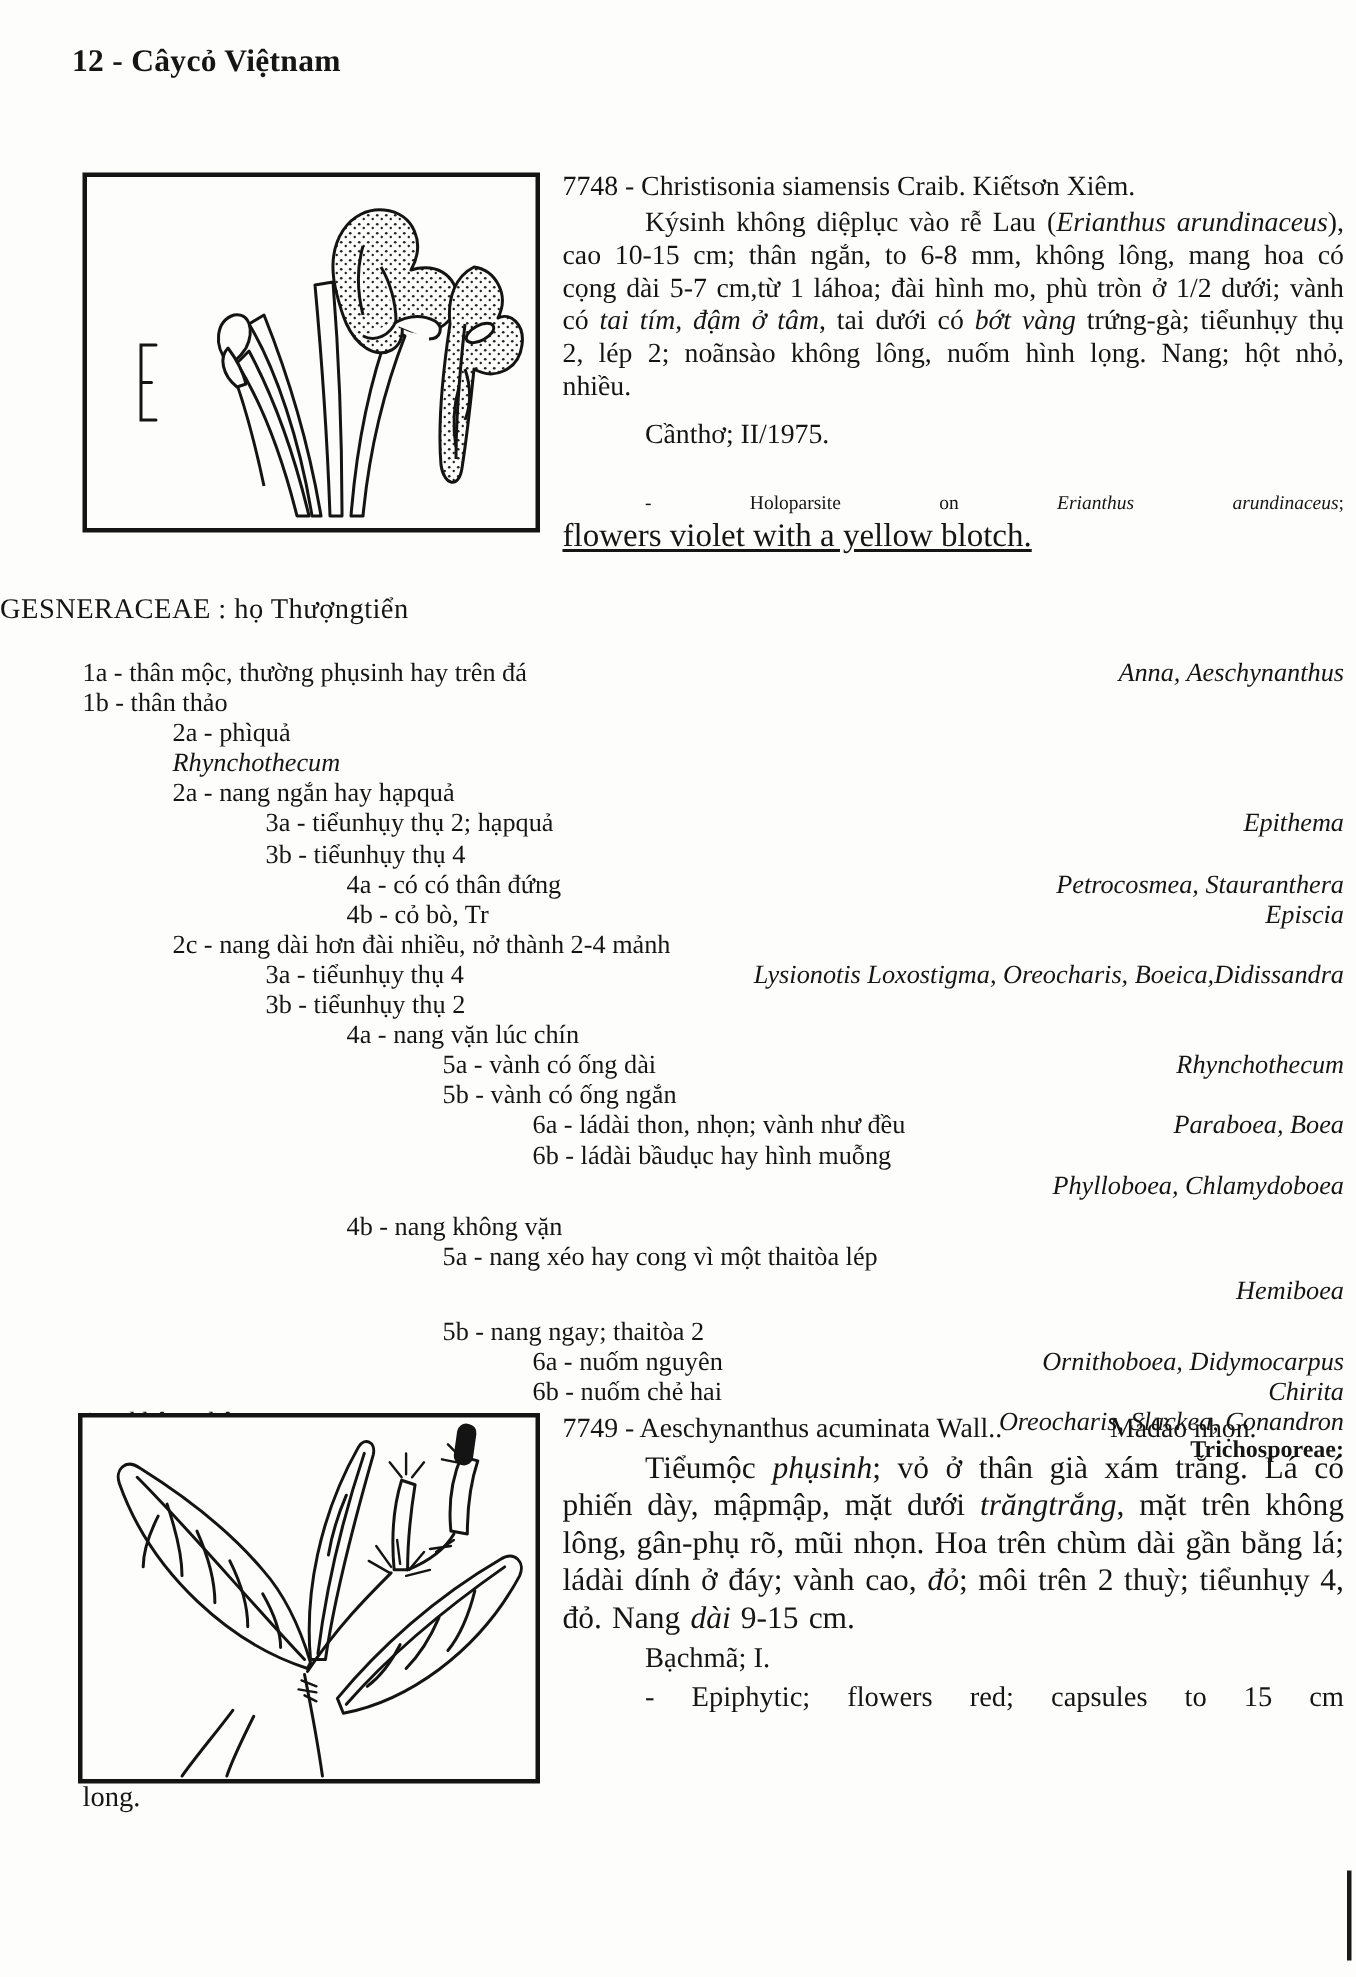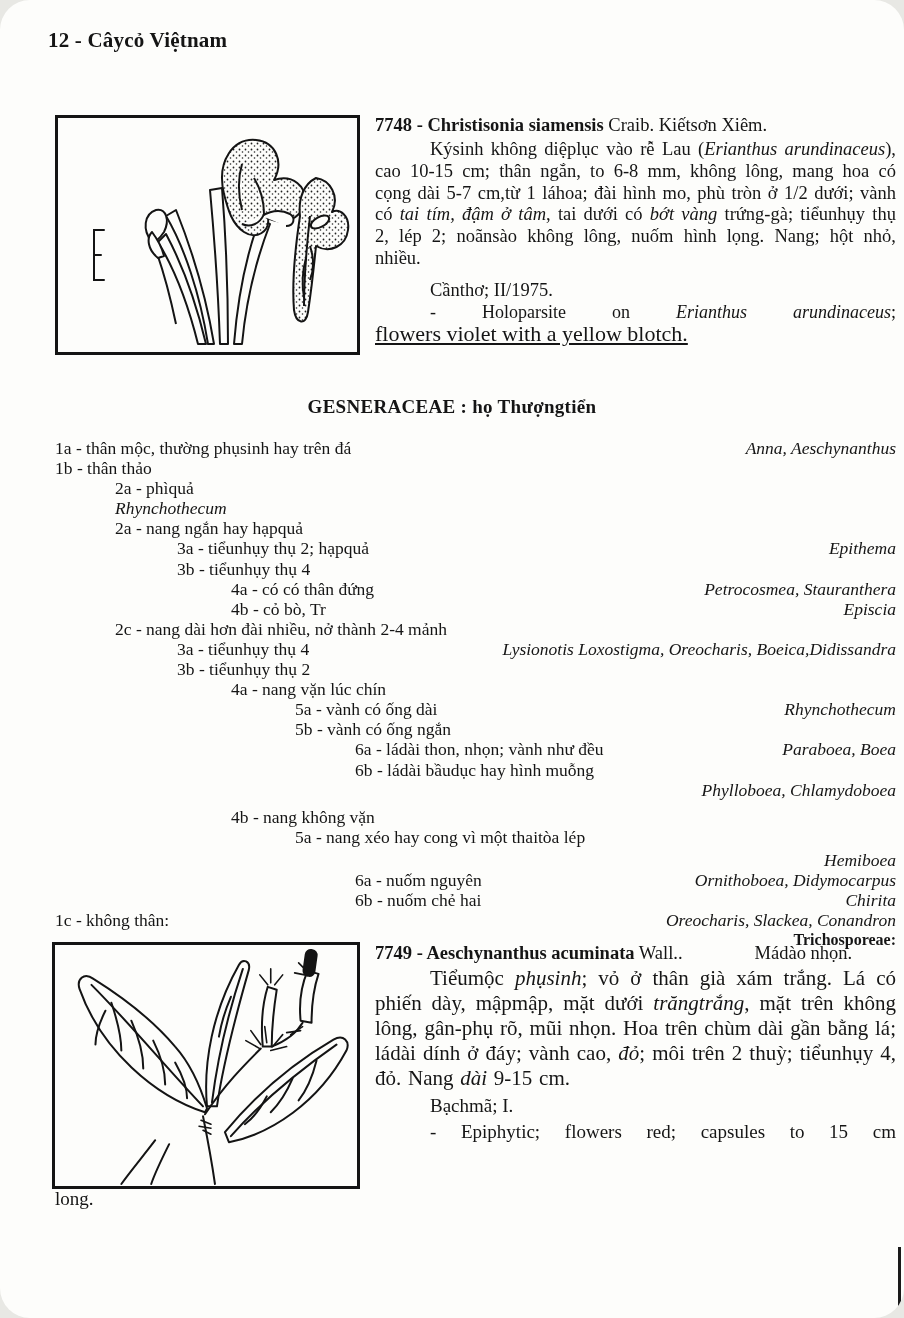--- a/index.html
+++ b/index.html
@@ -4,58 +4,57 @@
 <style>
   html,body{margin:0;padding:0;background:#e8e8e4;}
   .page{
     position:relative;
     width:904px;height:1318px;
     margin:0 auto;
     background:#fdfdfb;
     color:#151515;
     font-family:"Liberation Serif","DejaVu Serif",serif;
     overflow:hidden;
-    border-radius:30px;
   }
   
   .hdr{
     position:absolute;left:48px;top:28px;
     font-size:21px;font-weight:bold;letter-spacing:.2px;
   }
   
   .illu{
     position:absolute;border:3px solid #141414;background:#fdfdfb;
   }
   .illu.top{left:55px;top:115px;width:299px;height:234px;}
   .illu.bot{left:52px;top:942px;width:302px;height:241px;}
   .illu svg{display:block;width:100%;height:100%;}
   
   .col{position:absolute;left:375px;width:521px;}
   .col1{top:113px;}
   .col2{top:941px;}
   .etitle{font-size:18.5px;line-height:24px;text-align:left;}
-  .etitle b{font-weight:bold;}
+  .etitle b{font-weight:normal;}
   .ebody{
     font-size:18.5px;line-height:21.8px;text-align:justify;
     text-indent:55px;word-spacing:1.5px;margin-top:2px;
   }
   .col2 .ebody{font-size:21px;line-height:25px;margin-top:1px;}
   .eloc{font-size:18.5px;line-height:22px;text-indent:55px;margin-top:9px;}
   .col2 .eloc{font-size:19px;margin-top:4px;}
   .enote1{
-    font-size:18px;line-height:22px;text-indent:55px;
+    font-size:13px;line-height:22px;text-indent:55px;margin-top:23px;
     text-align:justify;text-align-last:justify;
   }
   .col2 .enote1{font-size:19px;line-height:25px;margin-top:2px;}
   .enote2{font-size:22px;line-height:22px;text-decoration:underline;}
   .longword{position:absolute;left:55px;top:1188px;font-size:19px;}
   
   .fam{
     position:absolute;left:0;top:396px;width:904px;
-    text-align:center;font-size:19px;font-weight:bold;letter-spacing:.3px;
+    font-size:19px;font-weight:normal;letter-spacing:.3px;
   }
   
   .key{position:absolute;left:55px;top:438px;width:841px;font-size:17.5px;}
   .krow{display:flex;justify-content:space-between;align-items:baseline;line-height:20.1px;}
   .krow .kl{white-space:nowrap;}
   .krow .kr{font-style:italic;text-align:right;white-space:nowrap;}
   .krow.bold-right .kr{font-style:normal;font-weight:bold;font-size:16px;}
   .ind0{padding-left:0;}
   .ind1{padding-left:60px;flex-direction:column;}
   .ind2{padding-left:122px;align-items:center;}
@@ -204,20 +203,24 @@
         <span class="kr"></span>
       </div>
     <div class="krow ind4">
         <span class="kl">5a - nang xéo hay cong vì một thaitòa lép</span>
         <span class="kr"></span>
       </div>
     <div class="krow ind0 gap3">
         <span class="kl"></span>
         <span class="kr">Hemiboea</span>
       </div>
+    <div class="krow ind4 gap6">
+        <span class="kl">5b - nang ngay; thaitòa 2</span>
+        <span class="kr"></span>
+      </div>
     <div class="krow ind5">
         <span class="kl">6a - nuốm nguyên</span>
         <span class="kr">Ornithoboea, Didymocarpus</span>
       </div>
     <div class="krow ind5">
         <span class="kl">6b - nuốm chẻ hai</span>
         <span class="kr">Chirita</span>
       </div>
     <div class="krow ind0">
         <span class="kl">1c - không thân:</span>

